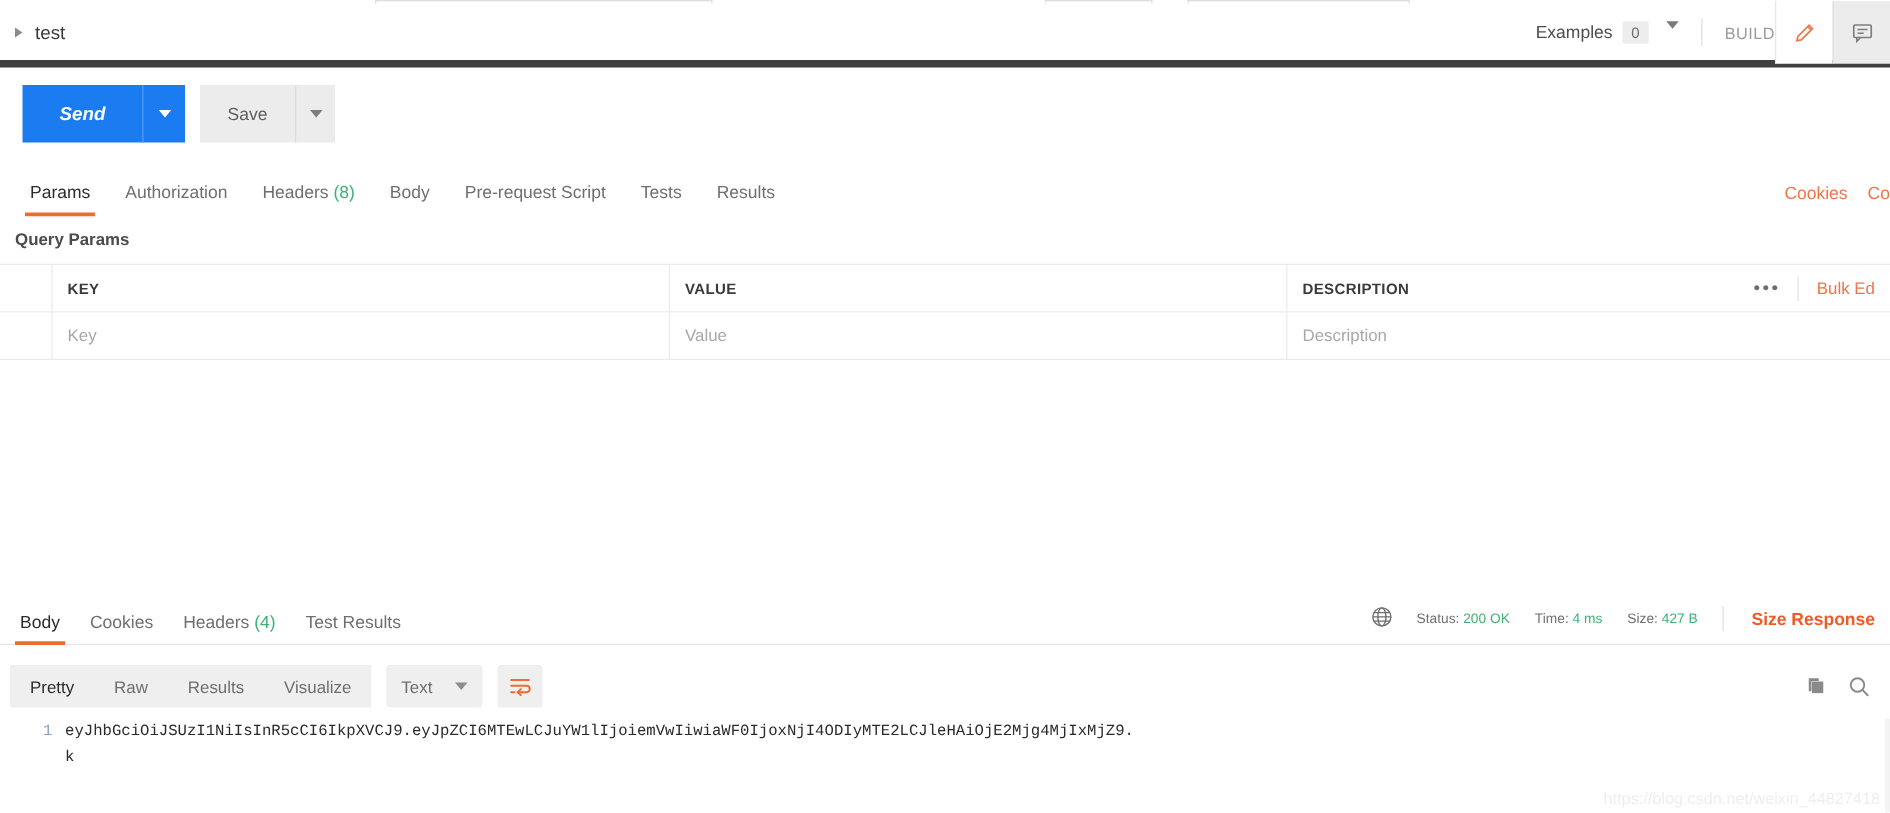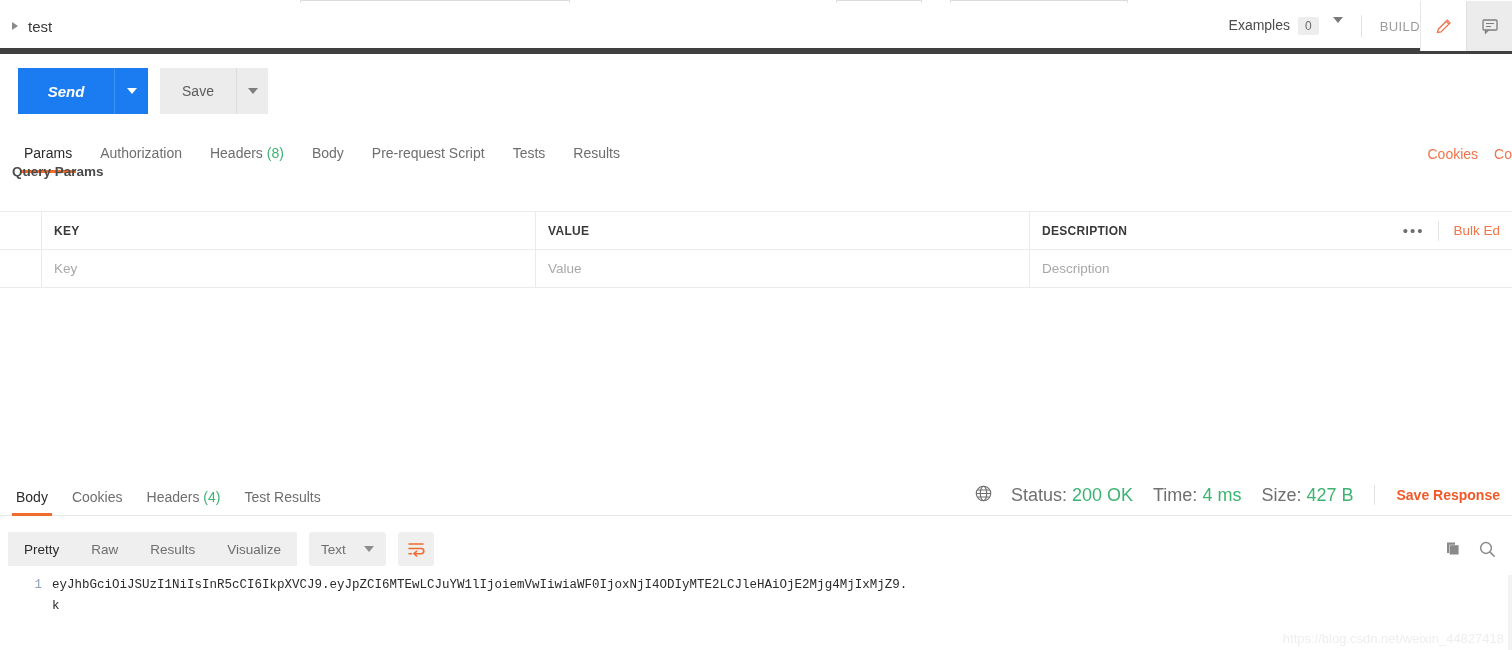--- a/index.html
+++ b/index.html
@@ -130,21 +130,21 @@
     height: 3px; background: #ef6c2e;
   }
   .rtab .cnt { color: #3cb371; }
   .req-tabs-right {
     margin-left: auto; display: flex; align-items: center; padding-bottom: 10px;
   }
   .orange-link { color: #f0744a; font-size: 14px; margin-left: 16px; white-space: nowrap; }
 
   
   .qp-label {
-    position: absolute; top: 164px; left: 12px;
+    position: absolute; top: 184px; left: 12px;
     font-size: 13.5px; font-weight: bold; color: #4b4b4b;
   }
   .params-table {
     position: absolute; top: 211px; left: 0; width: 1512px;
     border-top: 1px solid #ebebeb;
   }
   .ptr { display: flex; height: 38px; }
   .ptr.header { background: #fff; border-bottom: 1px solid #ebebeb; }
   .ptr.body { border-bottom: 1px solid #ebebeb; }
   .pcell {
@@ -174,21 +174,21 @@
   .rstab.active { color: #2b2b2b; }
   .rstab.active::after {
     content: ""; position: absolute; left: 8px; right: 8px; bottom: -1px;
     height: 3px; background: #ef6c2e;
   }
   .rstab .cnt { color: #3cb371; }
   .resp-status {
     margin-left: auto; display: flex; align-items: center; padding-bottom: 9px;
   }
   .globe { margin-right: 18px; }
-  .stat-item { font-size: 18px; color: #707070; margin-right: 20px; white-space: nowrap; text-align: right; }
+  .stat-item { font-size: 11px; color: #707070; margin-right: 20px; white-space: nowrap; text-align: right; }
   .stat-item .v { color: #3cb371; }
   .sdiv { width: 1px; height: 20px; background: #e0e0e0; margin: 0 6px 0 0; }
   .save-resp { color: #f05a28; font-size: 14px; font-weight: bold; margin-left: 16px; margin-right: 12px; white-space: nowrap; }
 
   
   .view-bar {
     position: absolute; top: 527px; left: 0; width: 1512px; height: 44px;
     display: flex; align-items: center; padding: 0 8px;
   }
   .seg-group { display: flex; background: #efefef; border-radius: 1px; height: 34px; }
@@ -377,21 +377,21 @@
       </span>
       <span class="stat-item">
         <span>Time:</span>
         <span class="v">4 ms</span>
       </span>
       <span class="stat-item">
         <span>Size:</span>
         <span class="v">427 B</span>
       </span>
       <span class="sdiv"></span>
-      <span class="save-resp">Save Response</span>
+      <span class="save-resp">Size Response</span>
     </div>
   </div>
 
   <div class="view-bar">
     <div class="seg-group">
       <div class="seg-btn active">Pretty</div>
       <div class="seg-btn">Raw</div>
       <div class="seg-btn">Results</div>
       <div class="seg-btn">Visualize</div>
     </div>

